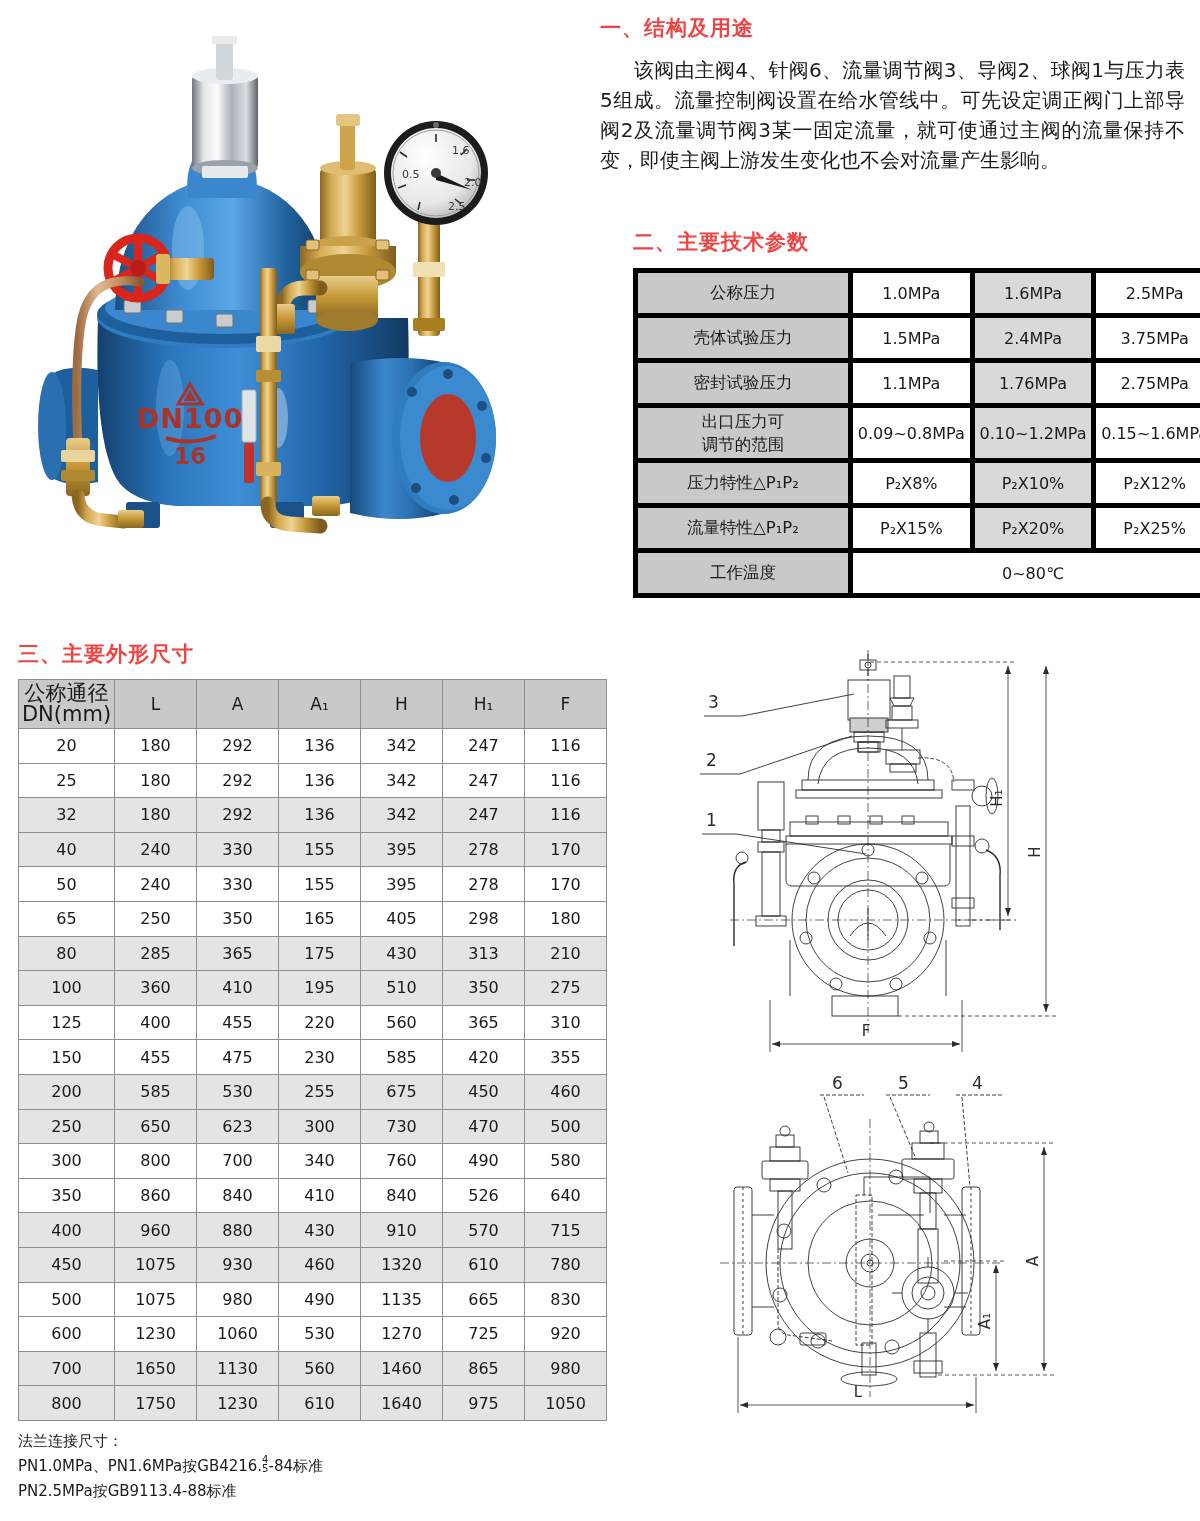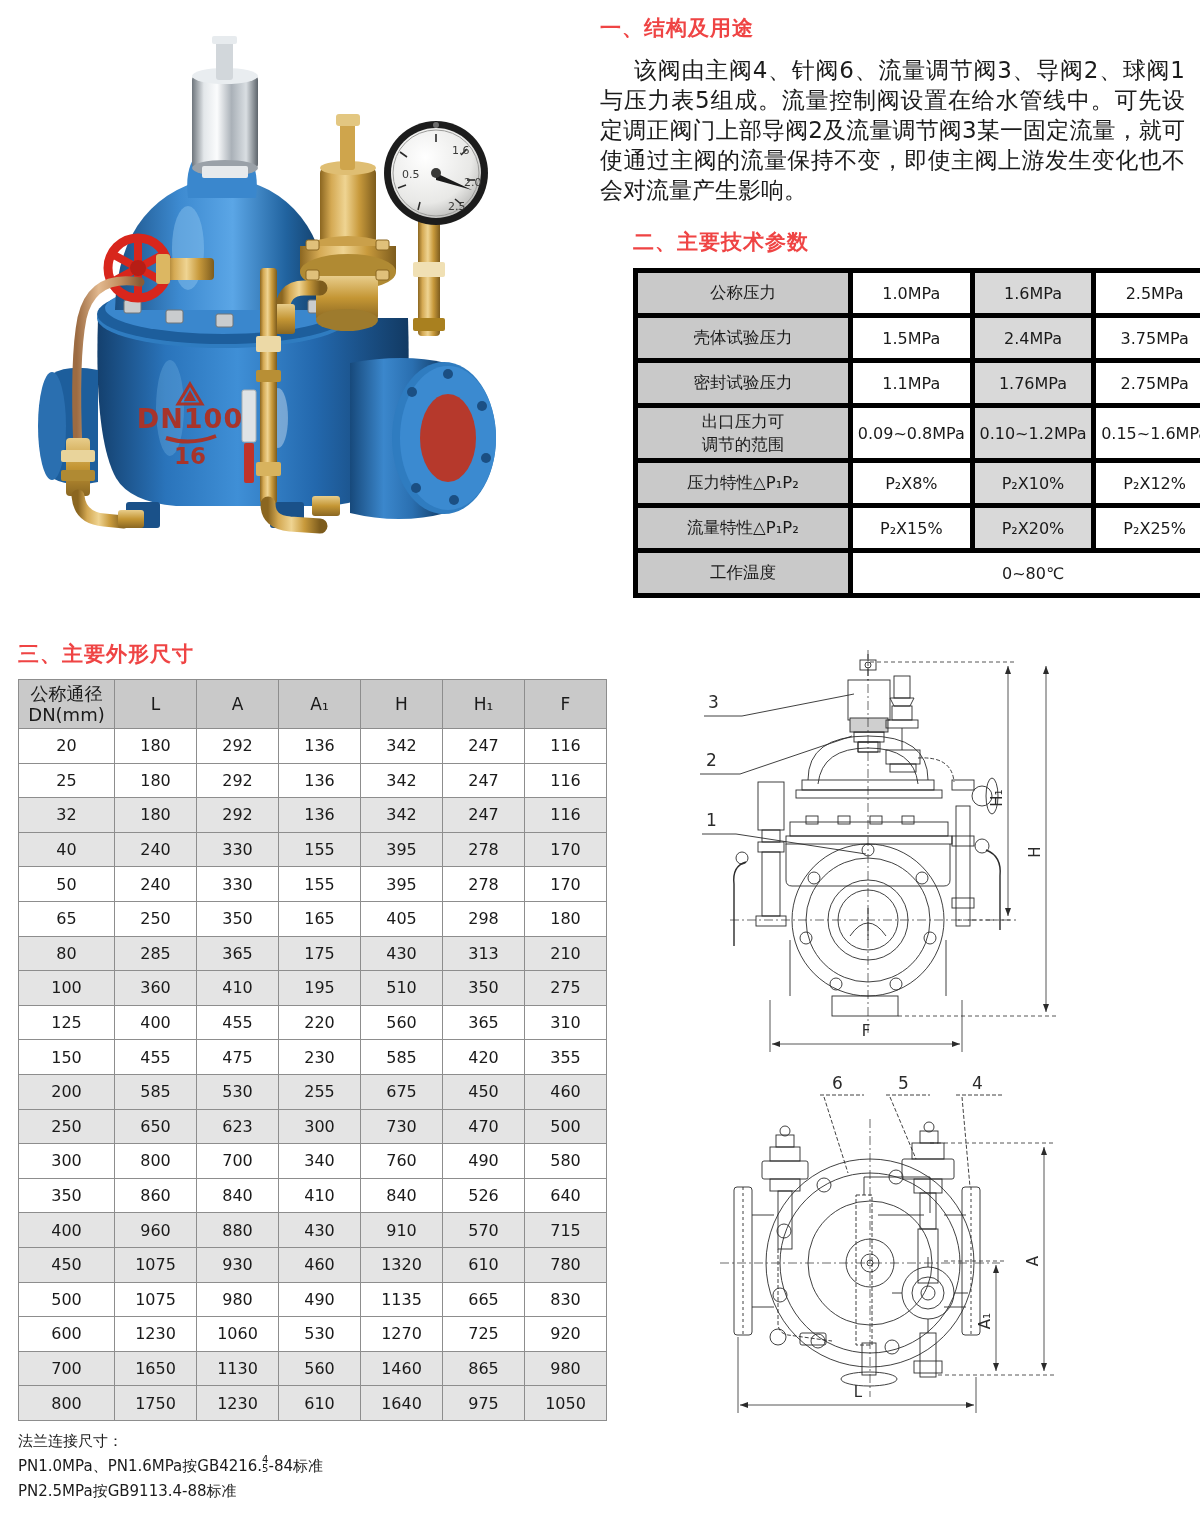--- a/index.html
+++ b/index.html
@@ -25,21 +25,21 @@
   
   .photo-wrap{
     position:absolute;left:20px;top:18px;width:560px;height:580px;
   }
   .photo-svg{display:block;width:100%;height:100%;}
 
   
   .intro-block{position:absolute;left:600px;top:14px;width:585px;}
   .intro-text{
     margin-top:13px;
-    font-size:23px;
+    font-size:20px;
     line-height:30px;
     text-align:justify;
     text-indent:34px;
     color:#1b1b1b;
     font-family:"DejaVu Sans","Liberation Sans",sans-serif;
   }
 
   
   .spec-block{position:absolute;left:600px;top:228px;width:557px;padding-left:33px;}
   table.spec{
@@ -66,21 +66,21 @@
     border-collapse:collapse;width:588px;margin-top:11px;table-layout:fixed;
   }
   table.dims th,table.dims td{
     border:1px solid #8d8d8d;
     text-align:center;vertical-align:middle;
     font-size:16px;font-weight:normal;
     height:33.6px;padding:0;
     font-family:"DejaVu Sans","Liberation Sans",sans-serif;
   }
   table.dims thead th{background:#c9c9c9;height:48px;font-size:17px;}
-  table.dims thead th.dnh{line-height:21px;font-size:18px;}
+  table.dims thead th.dnh{line-height:21px;font-size:21px;}
   table.dims tbody tr.sh td{background:#e4e4e4;}
   table.dims tbody tr.wh td{background:#ffffff;}
   .dims-note{
     margin-top:8px;font-size:15px;line-height:25px;color:#1b1b1b;
     font-family:"DejaVu Sans","Liberation Sans",sans-serif;
   }
   .frac{display:inline-block;vertical-align:-0.15em;font-size:10px;line-height:9px;text-align:center;}
   .frac b{display:block;font-weight:normal;}
 
   

